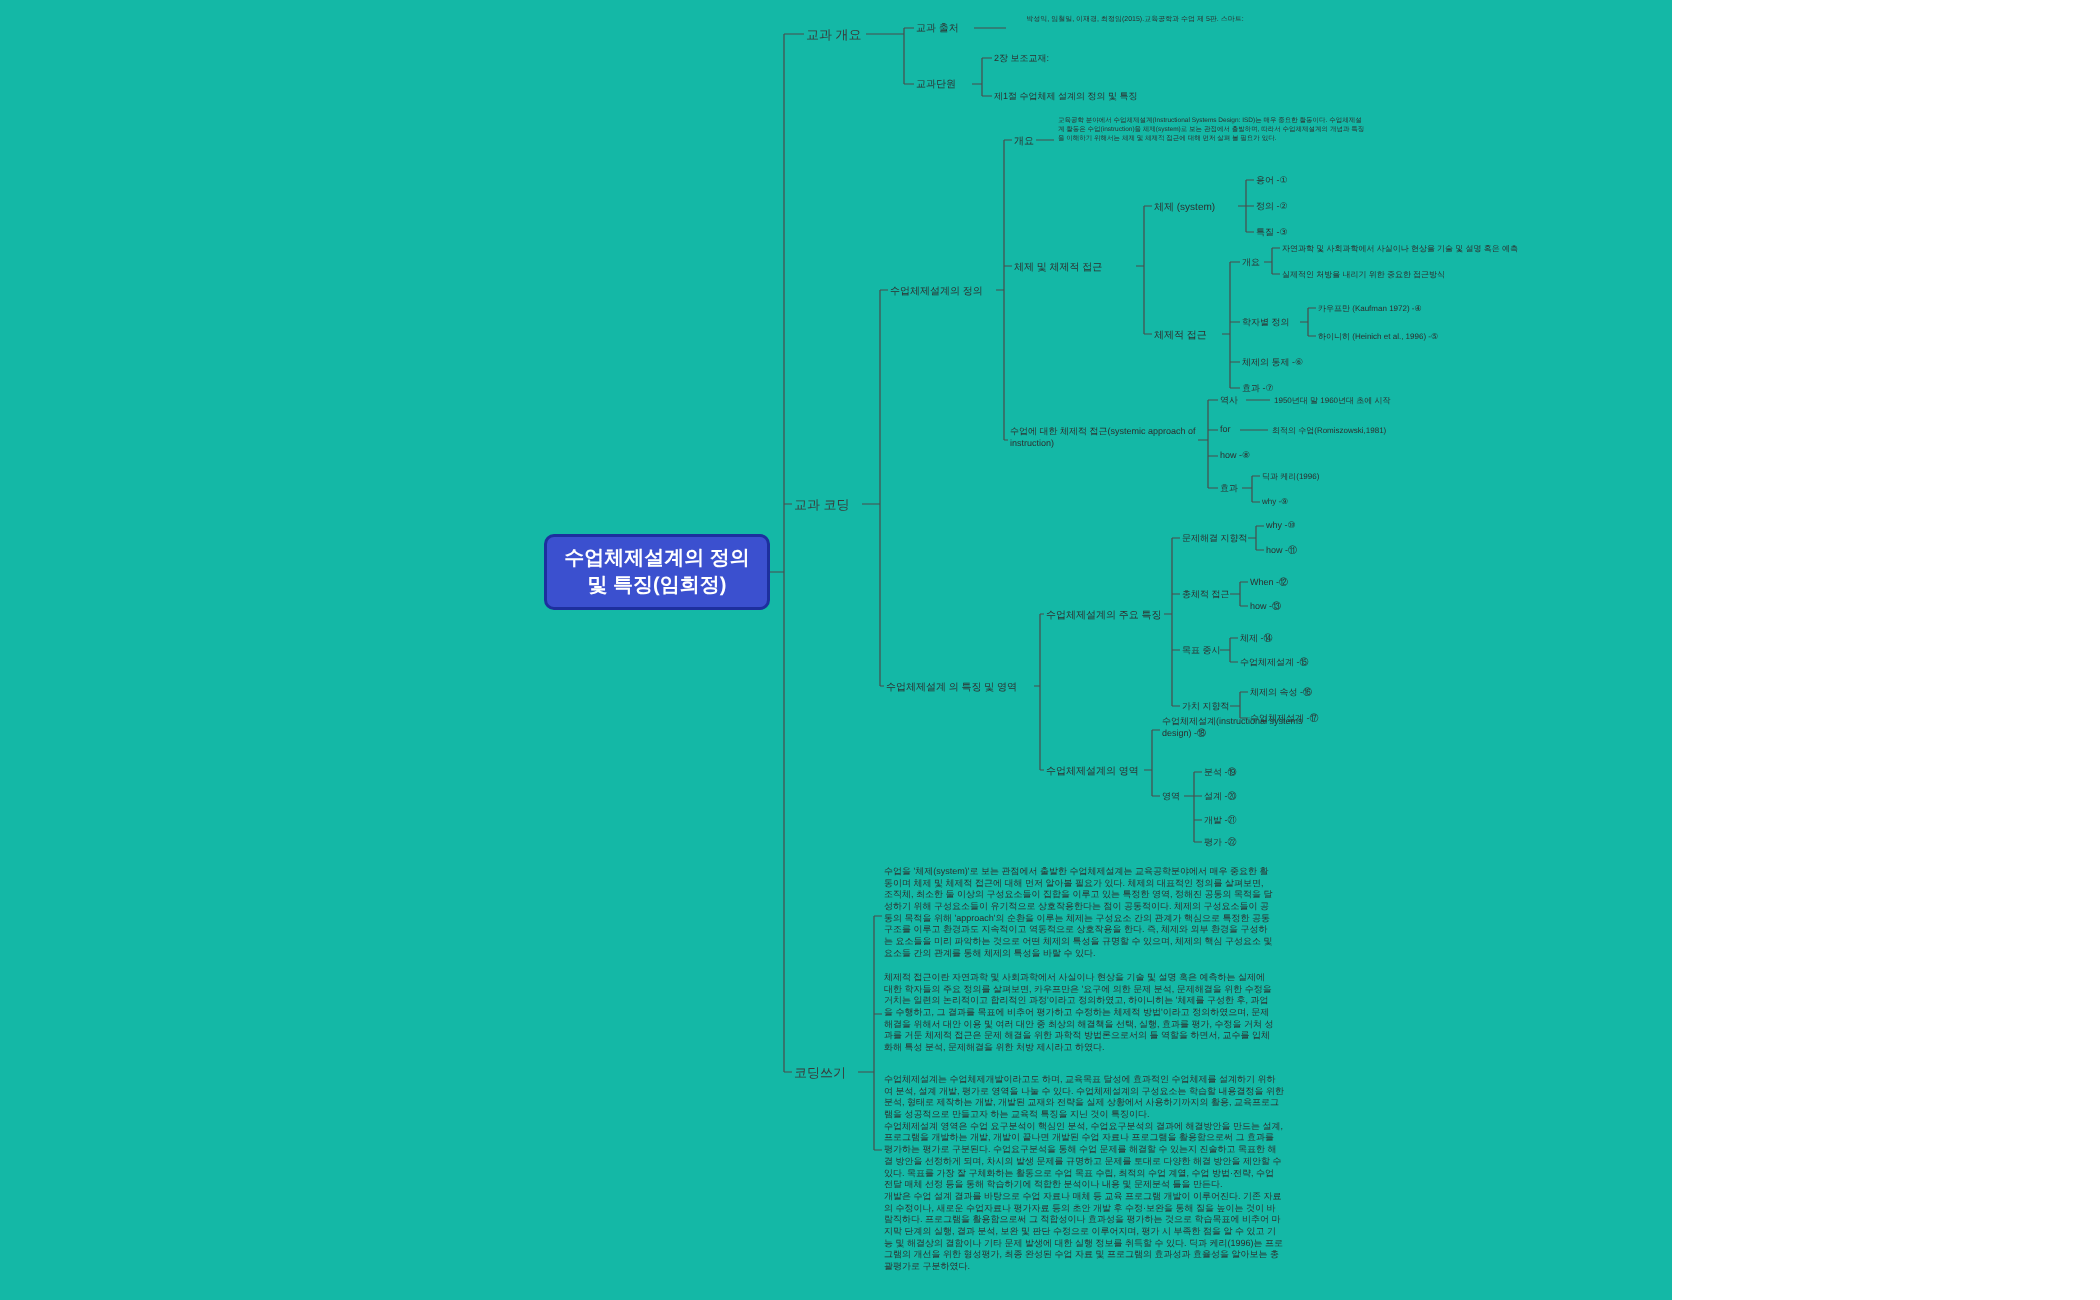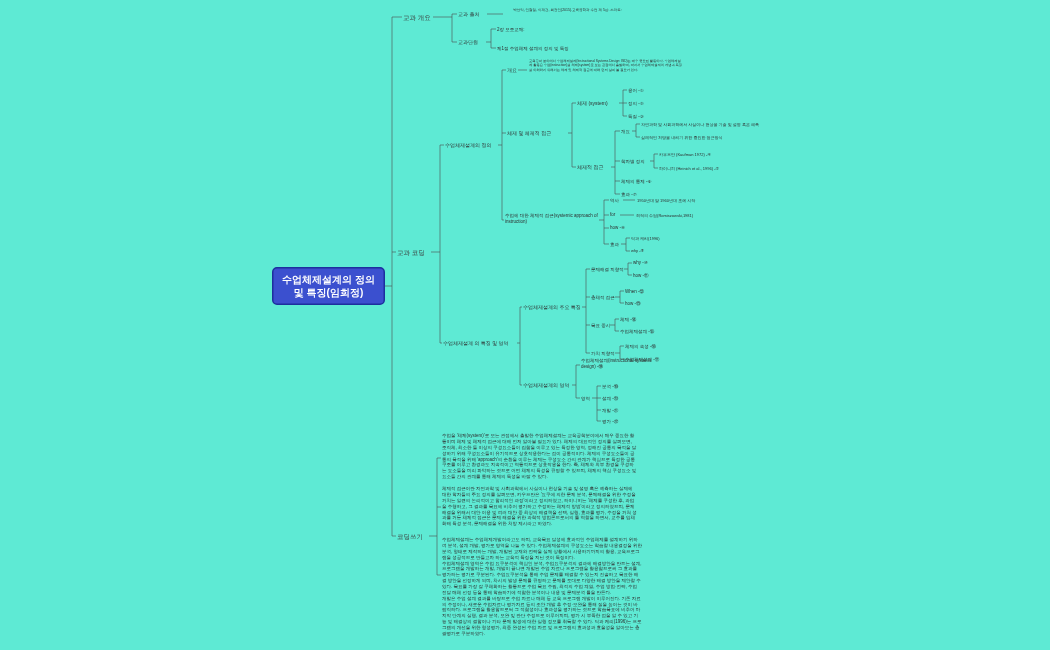--- a/index.html
+++ b/index.html
@@ -1,16 +1,16 @@
 <!DOCTYPE html>
 <html><head>
 <meta charset="utf-8">
 <style>
   html,body{margin:0;padding:0;background:#ffffff;}
-  #stage{position:relative;width:1050px;height:650px;overflow:hidden;background:#5eead4;}
+  #stage{position:relative;width:836px;height:650px;overflow:hidden;background:#14b8a6;}
   #world{position:absolute;left:0;top:0;width:2100px;height:1300px;
          transform:scale(0.5);transform-origin:0 0;
          font-family:"Liberation Sans","DejaVu Sans",sans-serif;color:#2e2e2e;}
   #wires{position:absolute;left:0;top:0;}
   .nd{position:absolute;white-space:nowrap;}
   .b{font-size:13px;color:#3a3a3a;}
   .n{font-size:10px;}
   .s{font-size:9px;}
   .t{font-size:8px;}
   .t7{font-size:7px;line-height:1.35;white-space:normal;text-align:center;}

